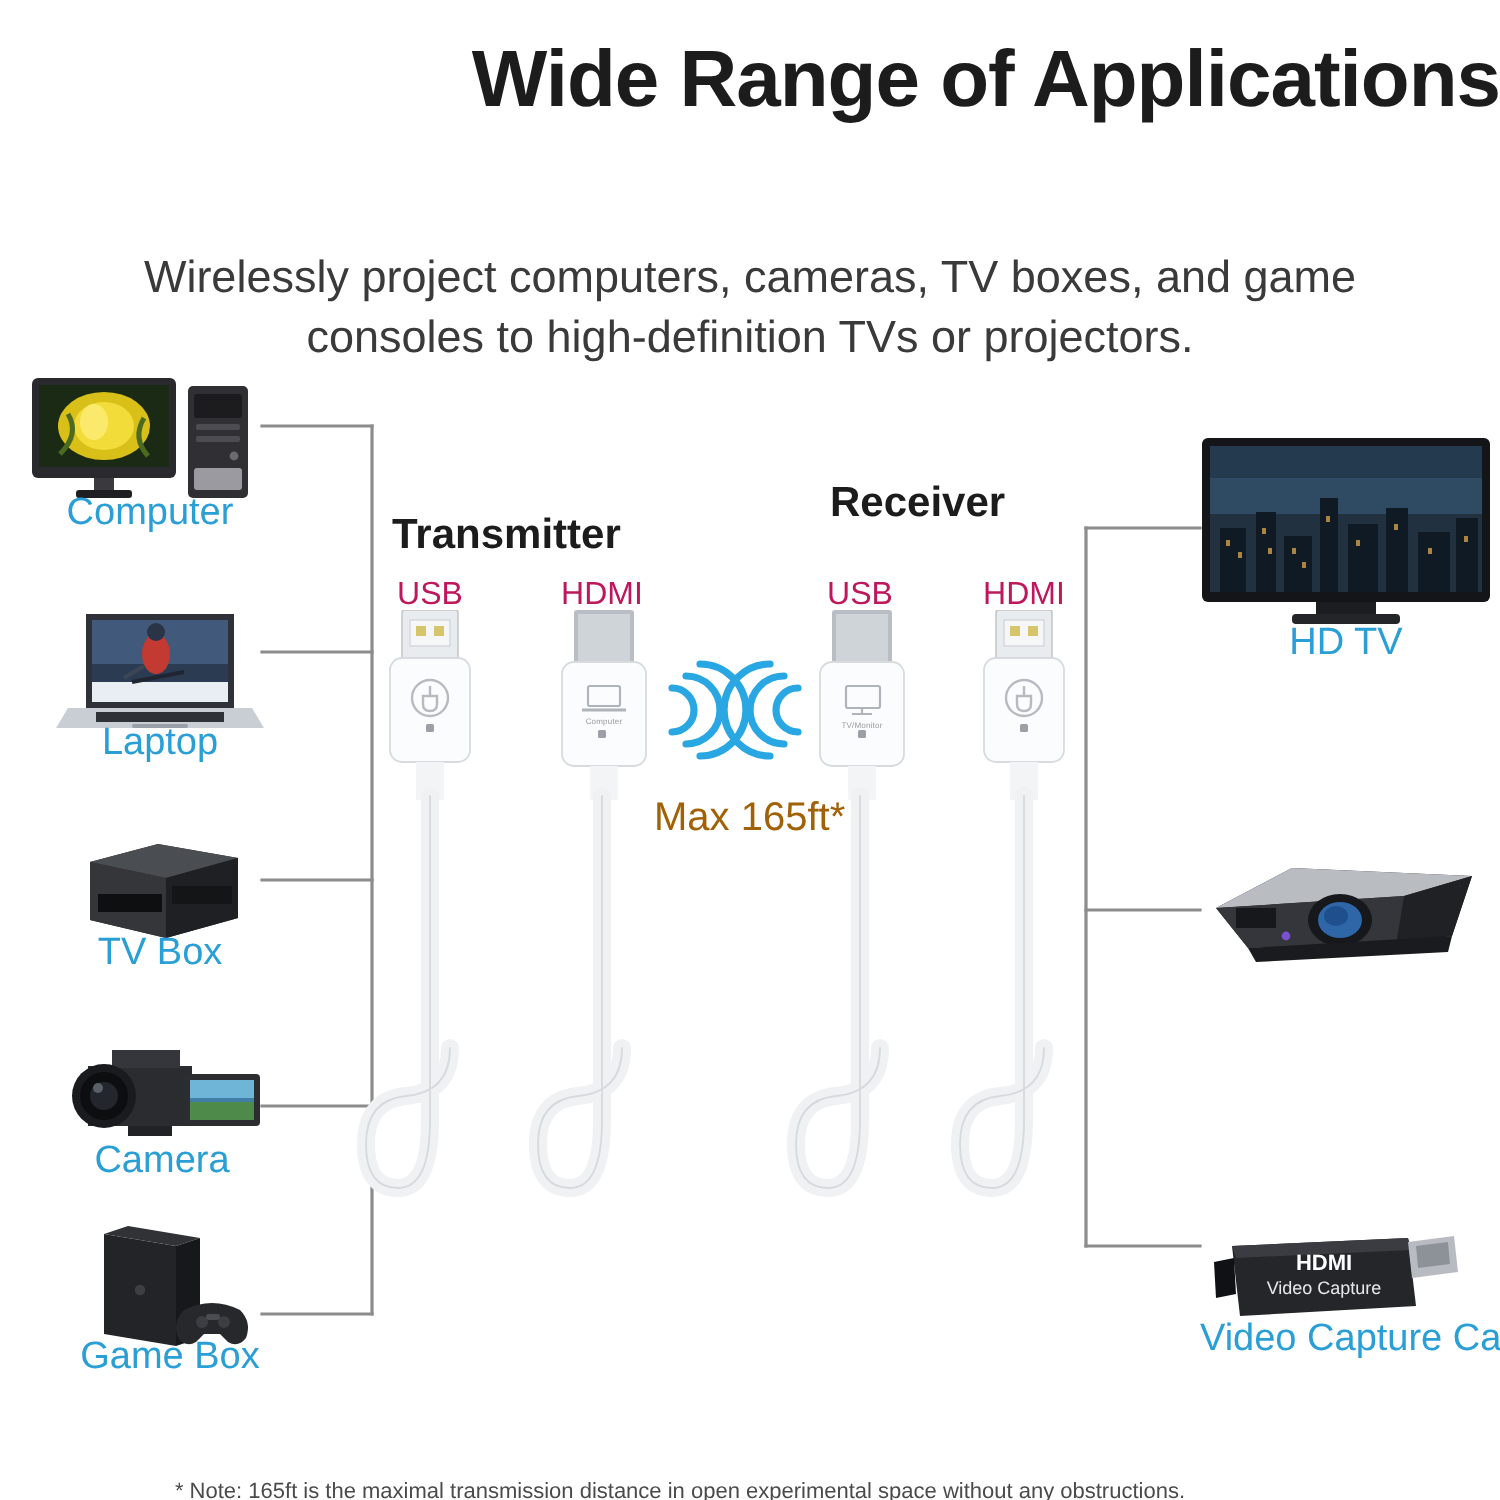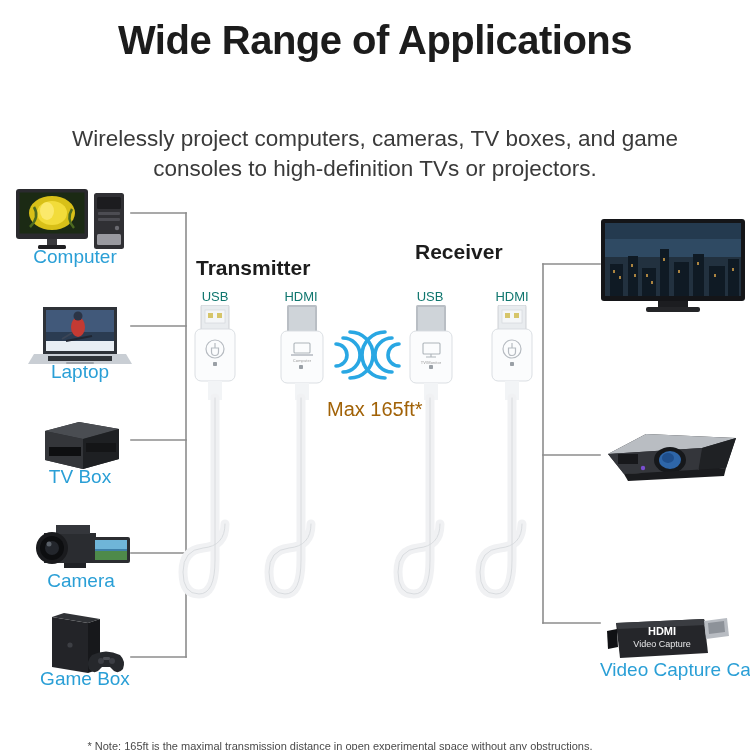--- a/index.html
+++ b/index.html
@@ -8,21 +8,21 @@
     background:#ffffff;
     font-family:"Liberation Sans", sans-serif;
     overflow:hidden;
     position:relative;
   }
   .stage{position:absolute;left:0;top:0;width:750px;height:750px;}
 
   
   .title{
     position:absolute;left:0;top:18px;width:750px;
-    text-align:center;
+    text-align:right;
     font-size:40px;font-weight:bold;color:#1c1c1c;
     letter-spacing:-0.5px;
   }
   .subtitle{
     position:absolute;left:50px;top:76px;width:650px;
     text-align:center;
     font-size:22.5px;color:#3a3a3a;line-height:30px;margin-top:48px;
   }
 
   
@@ -33,21 +33,21 @@
   }
   .art{position:absolute;left:0;top:0;width:100%;height:100%;}
 
   
   svg.lines{position:absolute;left:0;top:0;width:750px;height:750px;overflow:visible;}
 
   
   .dongle{position:absolute;}
   .plugcap{ 
     position:absolute;width:60px;text-align:center;
-    font-size:13px;color:#0f766e;
+    font-size:16px;color:#be185d;
   }
   .bigcap{
     position:absolute;font-size:21px;font-weight:bold;color:#1c1c1c;
     white-space:nowrap;
   }
   .maxlabel{
     position:absolute;font-size:20px;color:#a16207;white-space:nowrap;
   }
   .note{
     position:absolute;left:0;top:740px;width:680px;text-align:center;
@@ -197,20 +197,21 @@
           <rect x="53" y="65" width="2" height="3"></rect>
         <rect x="65" y="42" width="2" height="3"></rect>
           <rect x="80" y="54" width="2" height="3"></rect>
         <rect x="99" y="46" width="2" height="3"></rect>
           <rect x="116" y="58" width="2" height="3"></rect>
         <rect x="134" y="52" width="2" height="3"></rect>
       </g>
       <rect x="60" y="85" width="30" height="6" fill="#1c1d20"></rect>
       <rect x="48" y="91" width="54" height="5" rx="2" fill="#242528"></rect>
     </svg>
+    <div class="cap" style="top:106px;">HD TV</div>
   </div>
 
   <div class="dev" style="left:598px;top:410px;width:146px;height:96px;">
     <svg class="art" viewBox="0 0 146 72">
       <path d="M10,32 L48,12 L138,16 L128,46 L26,52 Z" fill="#2b2d31"></path>
       <path d="M10,32 L48,12 L138,16 L104,26 Z" fill="#b9bdc2"></path>
       <path d="M104,26 L138,16 L128,46 L100,50 Z" fill="#1f2124"></path>
       <path d="M10,32 L104,26 L100,50 L26,52 Z" fill="#34363b"></path>
       <ellipse cx="72" cy="38" rx="16" ry="13" fill="#16181b"></ellipse>
       <ellipse cx="72" cy="38" rx="11" ry="9" fill="#2e66a8"></ellipse>

